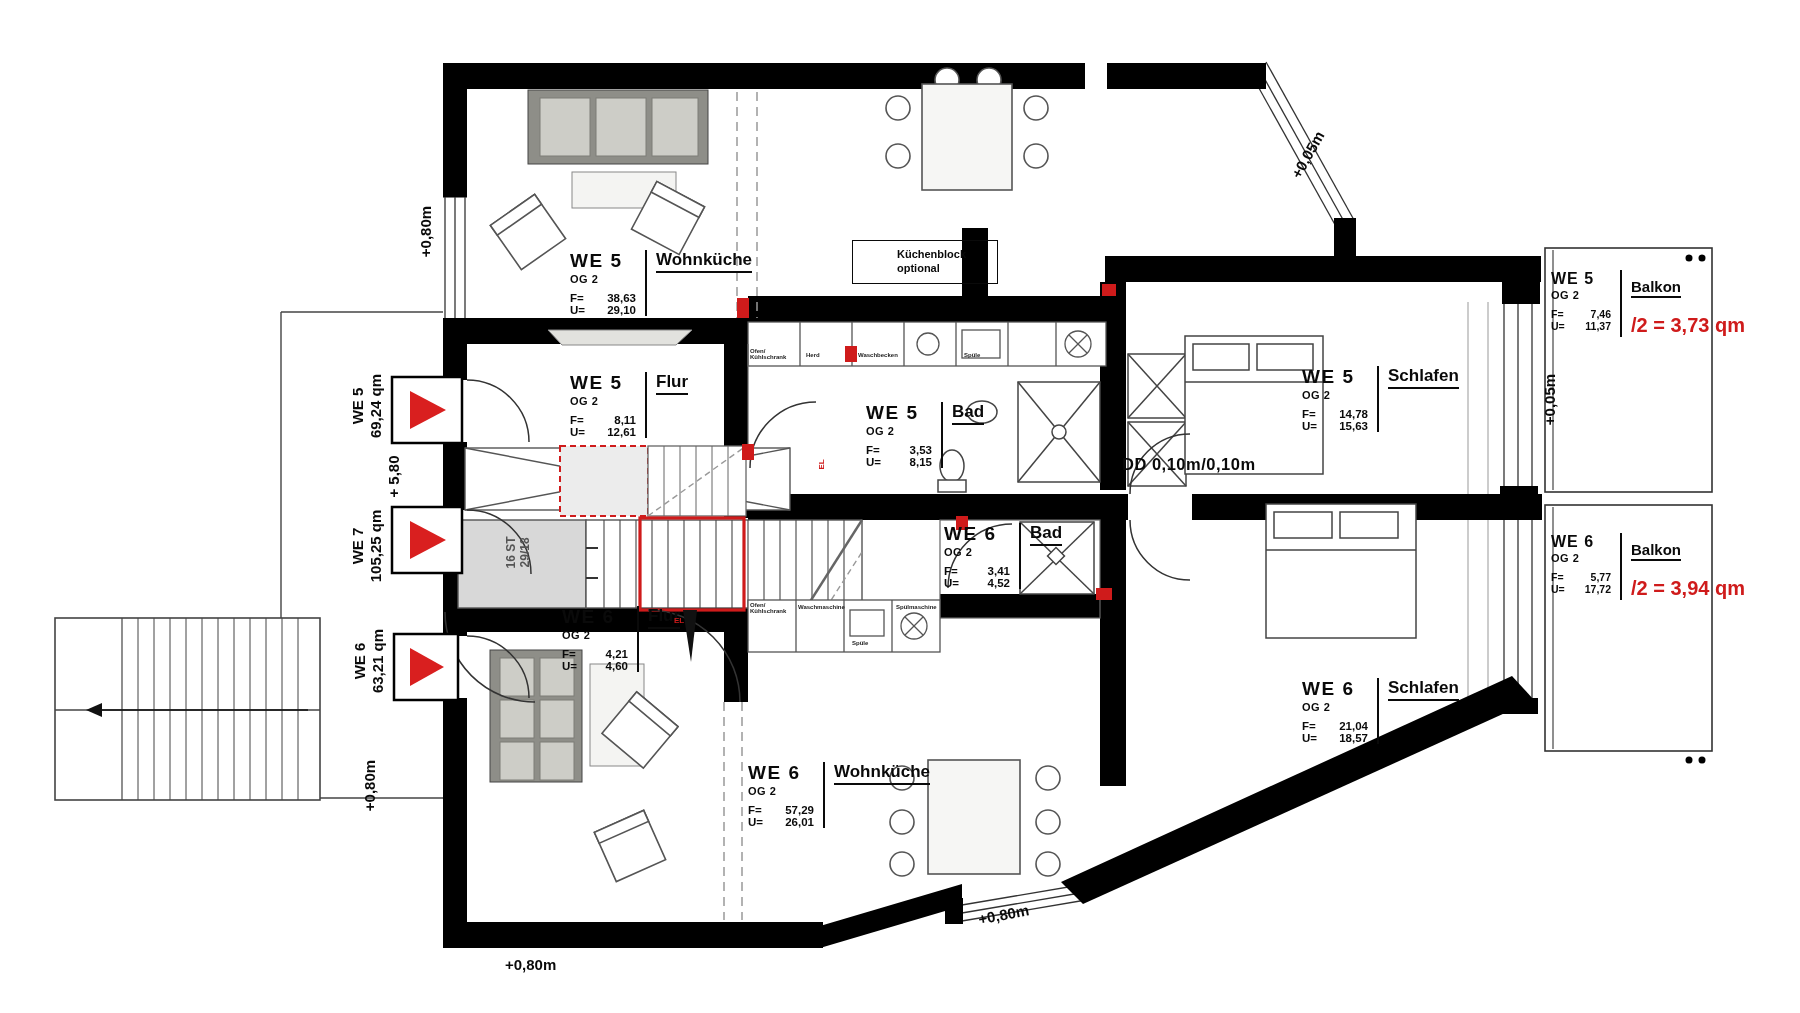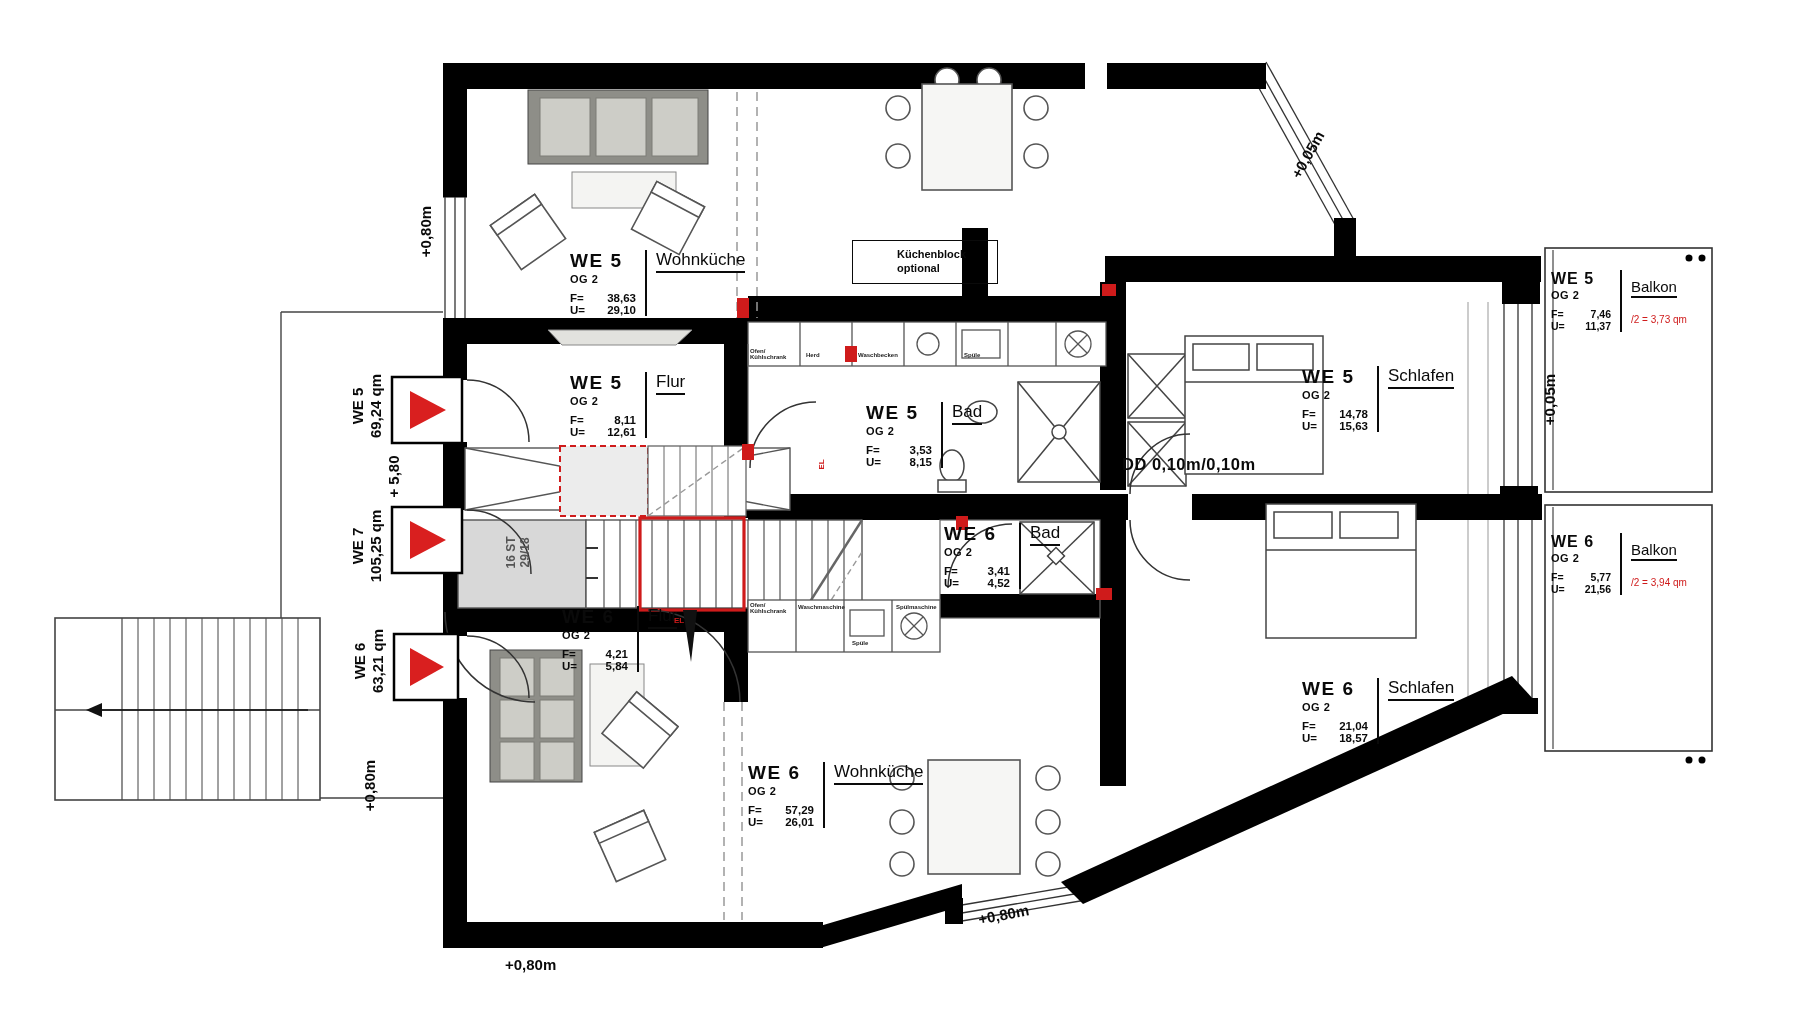--- a/index.html
+++ b/index.html
@@ -6,22 +6,22 @@
   #plan{position:relative;width:1800px;height:1013px;background:#fff;overflow:hidden;color:#0a0a0a;}
   #plan svg{position:absolute;left:0;top:0;}
   
   .rl{position:absolute;display:flex;gap:9px;}
   .rl .lc{display:flex;flex-direction:column;}
   .rl .we{font-size:19px;font-weight:bold;letter-spacing:1.5px;white-space:nowrap;}
   .rl .og{font-size:11px;font-weight:bold;margin-top:1px;letter-spacing:.5px;}
   .rl .fu{display:flex;width:66px;justify-content:space-between;font-size:11.5px;font-weight:bold;}
   .rl .fu:nth-of-type(3){margin-top:7px;}
   .rl .dv{width:2px;background:#0a0a0a;}
-  .rl .name{font-size:17px;font-weight:normal;border-bottom:2.5px solid #0a0a0a;padding-bottom:1px;white-space:nowrap;align-self:flex-start;}
-  .rl .extra{color:#cf1b1b;font-size:10px;font-weight:normal;margin-top:16px;white-space:nowrap;}
+  .rl .name{font-size:17px;font-weight:bold;border-bottom:2.5px solid #0a0a0a;padding-bottom:1px;white-space:nowrap;align-self:flex-start;}
+  .rl .extra{color:#cf1b1b;font-size:20px;font-weight:bold;margin-top:16px;white-space:nowrap;}
   .rl.small .we{font-size:16px;letter-spacing:1px;}
   .rl.small .name{font-size:15px;margin-top:8px;}
   .rl.small .fu{width:60px;font-size:10.5px;}
   
   .vl{position:absolute;font-weight:bold;white-space:nowrap;transform:rotate(-90deg);font-size:15px;}
   .vl2{text-align:center;line-height:1.2;width:120px;}
   .hl{position:absolute;font-weight:bold;font-size:15px;white-space:nowrap;}
   .tl{position:absolute;font-size:6px;font-weight:bold;color:#222;line-height:1.05;width:44px;}
   .el{position:absolute;color:#cf1b1b;font-size:8px;font-weight:bold;}
   .kbox{position:absolute;left:852px;top:240px;width:146px;height:44px;border:1.5px solid #0a0a0a;
@@ -433,21 +433,21 @@
 <div class="rl small" style="left:1551px;top:533px">
   <div class="lc">
         <div class="we">WE 6</div>
     <div class="og">OG 2</div>
     <div class="fu">
           <span>F=</span>
           <span>5,77</span>
         </div>
     <div class="fu">
           <span>U=</span>
-          <span>21,56</span>
+          <span>17,72</span>
         </div>
       </div>
   <div class="dv"></div>
   <div class="lc">
         <div class="name">Balkon</div>
     <div class="extra">/2 = 3,94 qm</div>
       </div>
 </div>
 
 <div class="rl" style="left:1302px;top:678px">
@@ -491,21 +491,21 @@
 <div class="rl" style="left:562px;top:606px">
   <div class="lc">
         <div class="we">WE 6</div>
     <div class="og">OG 2</div>
     <div class="fu">
           <span>F=</span>
           <span>4,21</span>
         </div>
     <div class="fu">
           <span>U=</span>
-          <span>5,84</span>
+          <span>4,60</span>
         </div>
       </div>
   <div class="dv"></div>
   <div class="lc">
         <div class="name">Flur</div>
       </div>
 </div>
 
 <div class="rl" style="left:748px;top:762px">
   <div class="lc">

